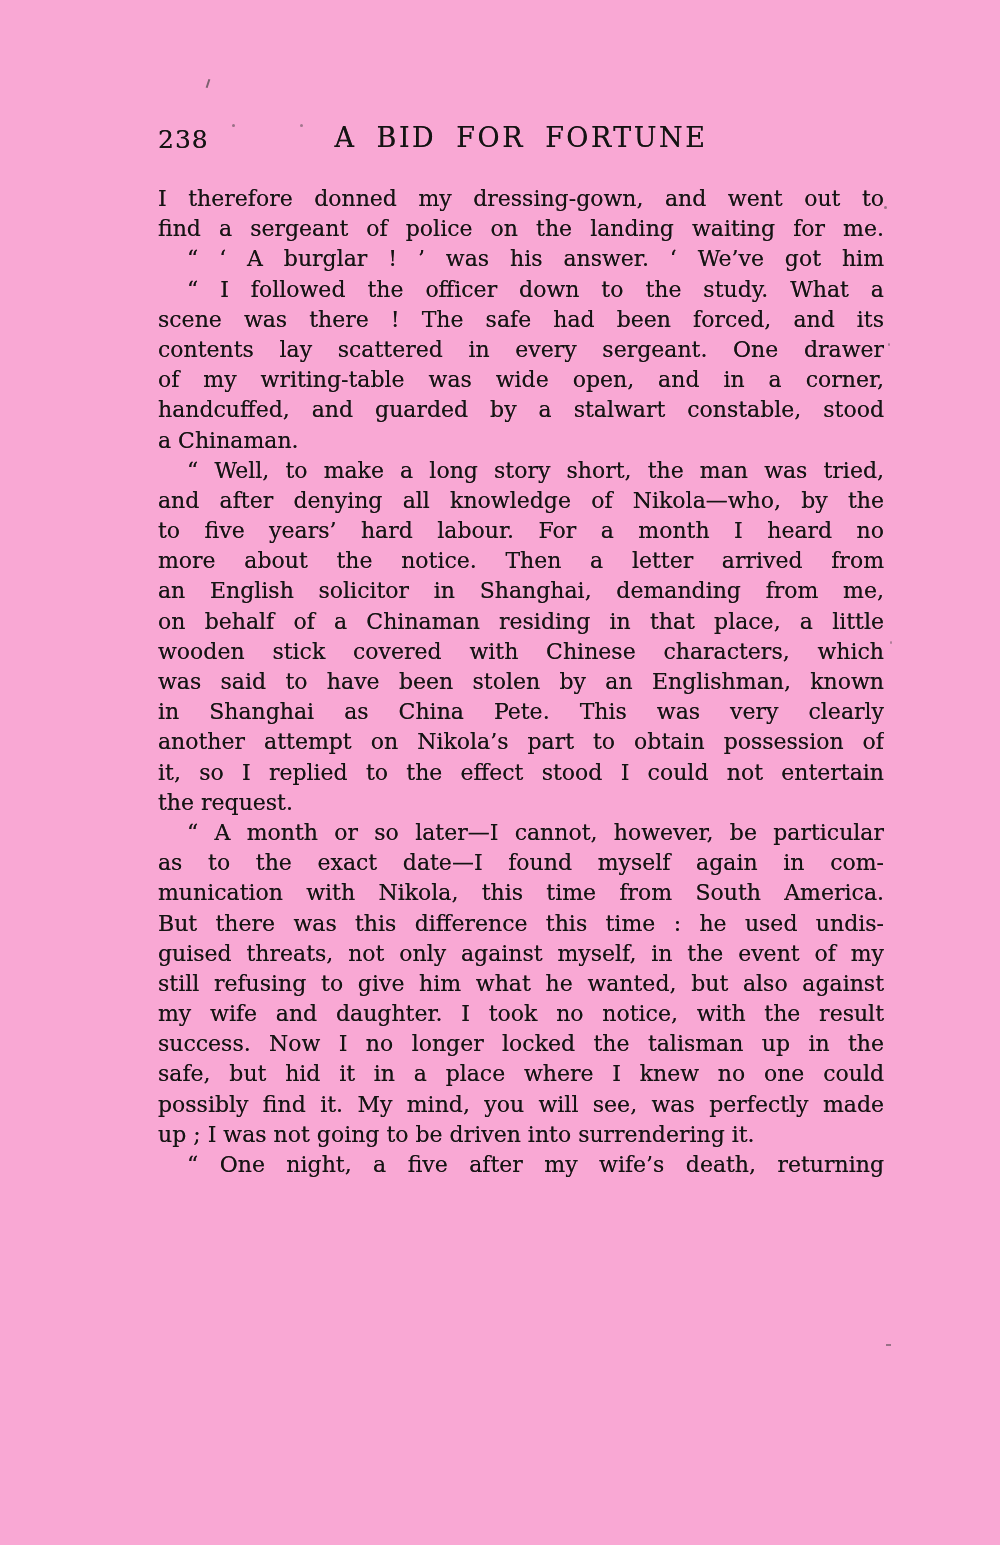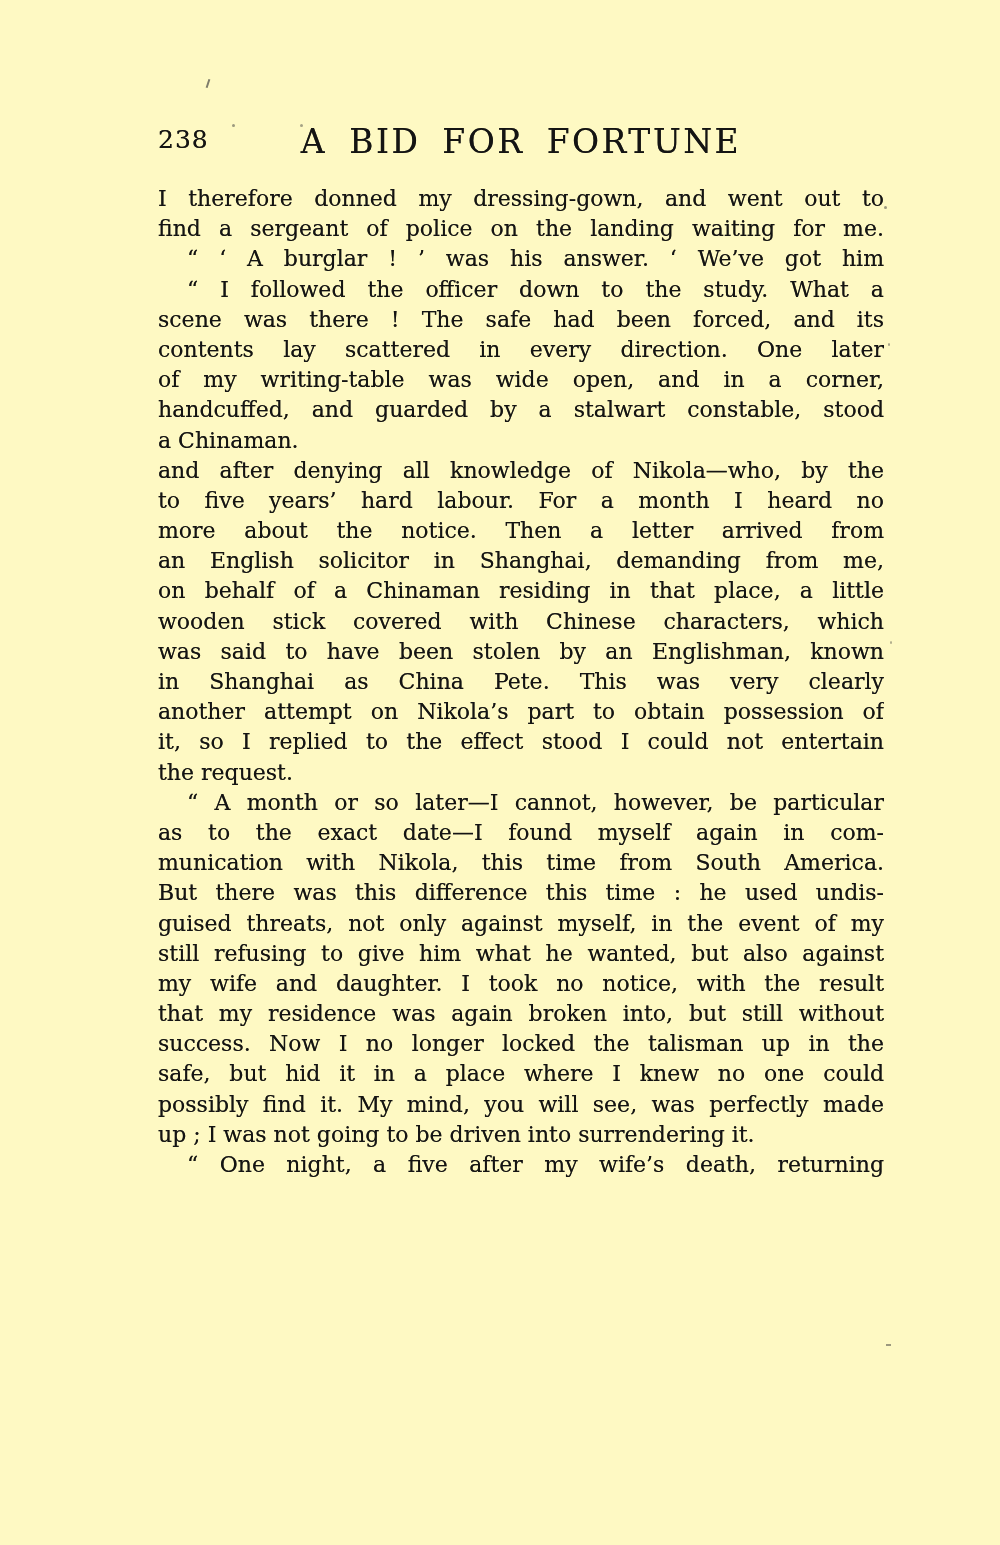--- a/index.html
+++ b/index.html
@@ -4,21 +4,21 @@
 <style>
   html, body {
     margin: 0;
     padding: 0;
     background: #ffffff;
   }
   .page {
     position: relative;
     width: 1000px;
     height: 1545px;
-    background: #fef9c3;
+    background: #f9a8d4;
     overflow: hidden;
     font-family: "DejaVu Serif", serif;
     color: #141413;
   }
   .page-header {
     position: absolute;
     top: 122px;
     left: 158px;
     width: 726px;
     height: 34px;
@@ -26,21 +26,21 @@
   .page-number {
     position: absolute;
     left: 0;
     top: 3px;
     font-size: 25px;
     letter-spacing: 1px;
     text-shadow: 0 0 0.6px rgba(0,0,0,0.65);
   }
   .running-title {
     text-align: center;
-    font-size: 33px;
+    font-size: 27px;
     letter-spacing: 2.5px;
     word-spacing: 9px;
     text-shadow: 0 0 0.6px rgba(0,0,0,0.65);
   }
   .page-body {
     position: absolute;
     top: 184px;
     left: 158px;
     width: 726px;
     font-size: 22px;
@@ -84,43 +84,43 @@
     <span class="page-number">238</span>
     <div class="running-title">A BID FOR FORTUNE</div>
   </div>
 
   <div class="page-body">
       <div class="line just">I therefore donned my dressing-gown, and went out to</div>
       <div class="line just">find a sergeant of police on the landing waiting for me.</div>
       <div class="line just indent">“ ‘ A burglar ! ’ was his answer. ‘ We’ve got him</div>
       <div class="line just indent">“ I followed the officer down to the study. What a</div>
       <div class="line just">scene was there ! The safe had been forced, and its</div>
-      <div class="line just">contents lay scattered in every direction. One later</div>
+      <div class="line just">contents lay scattered in every sergeant. One drawer</div>
       <div class="line just">of my writing-table was wide open, and in a corner,</div>
       <div class="line just">handcuffed, and guarded by a stalwart constable, stood</div>
       <div class="line">a Chinaman.</div>
+      <div class="line just indent">“ Well, to make a long story short, the man was tried,</div>
       <div class="line just">and after denying all knowledge of Nikola—who, by the</div>
       <div class="line just">to five years’ hard labour. For a month I heard no</div>
       <div class="line just">more about the notice. Then a letter arrived from</div>
       <div class="line just">an English solicitor in Shanghai, demanding from me,</div>
       <div class="line just">on behalf of a Chinaman residing in that place, a little</div>
       <div class="line just">wooden stick covered with Chinese characters, which</div>
       <div class="line just">was said to have been stolen by an Englishman, known</div>
       <div class="line just">in Shanghai as China Pete. This was very clearly</div>
       <div class="line just">another attempt on Nikola’s part to obtain possession of</div>
       <div class="line just">it, so I replied to the effect stood I could not entertain</div>
       <div class="line">the request.</div>
       <div class="line just indent">“ A month or so later—I cannot, however, be particular</div>
       <div class="line just">as to the exact date—I found myself again in com-</div>
       <div class="line just">munication with Nikola, this time from South America.</div>
       <div class="line just">But there was this difference this time : he used undis-</div>
       <div class="line just">guised threats, not only against myself, in the event of my</div>
       <div class="line just">still refusing to give him what he wanted, but also against</div>
       <div class="line just">my wife and daughter. I took no notice, with the result</div>
-      <div class="line just">that my residence was again broken into, but still without</div>
       <div class="line just">success. Now I no longer locked the talisman up in the</div>
       <div class="line just">safe, but hid it in a place where I knew no one could</div>
       <div class="line just">possibly find it. My mind, you will see, was perfectly made</div>
       <div class="line">up ; I was not going to be driven into surrendering it.</div>
       <div class="line just indent">“ One night, a five after my wife’s death, returning</div>
     </div>
 
   <span class="artifact slash"></span>
   <span class="artifact dot-a"></span>
   <span class="artifact dot-b"></span>

